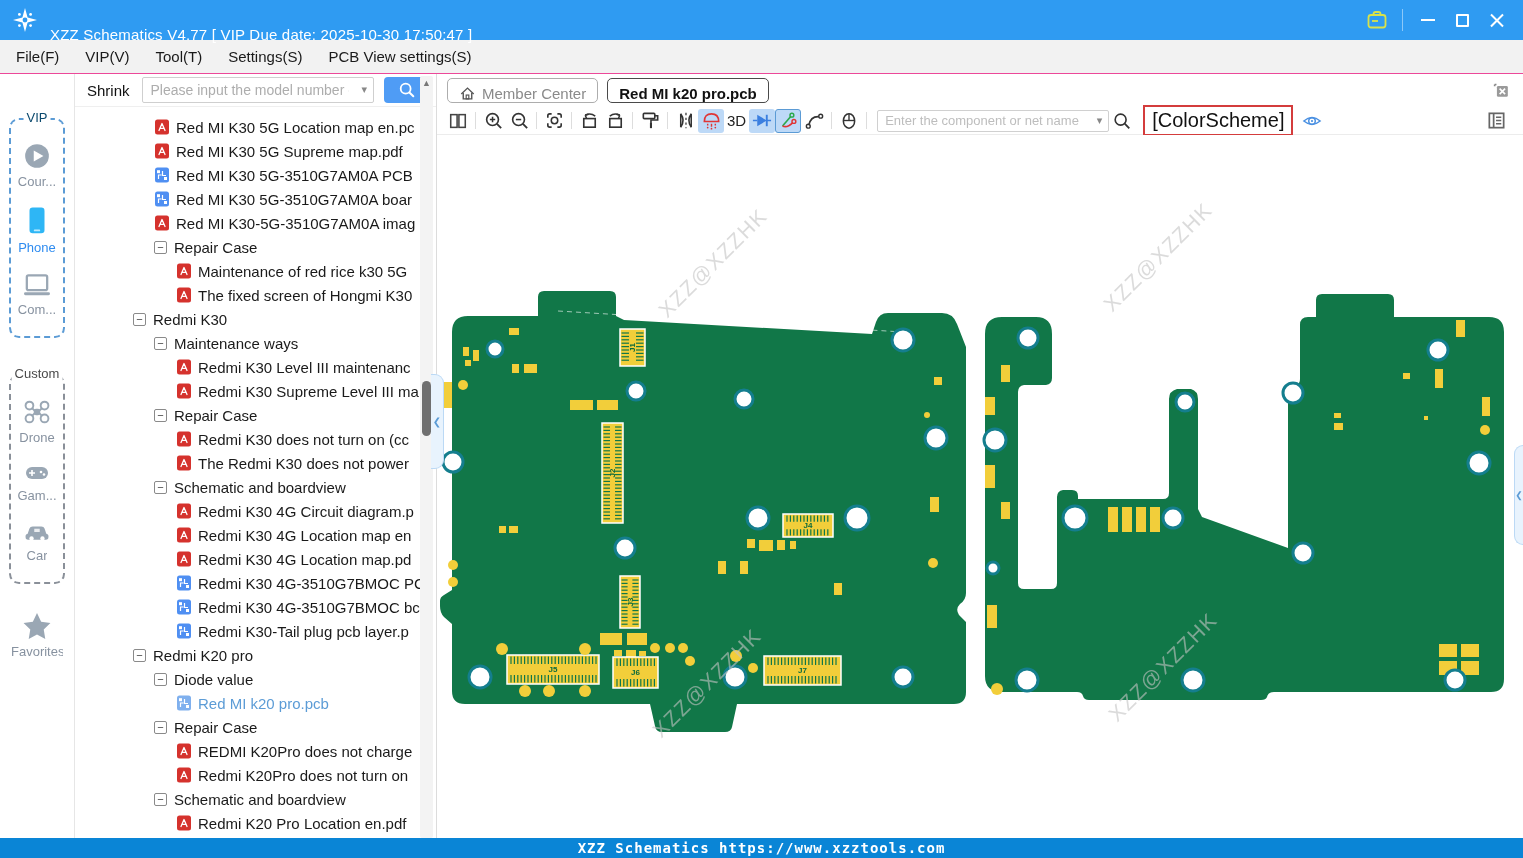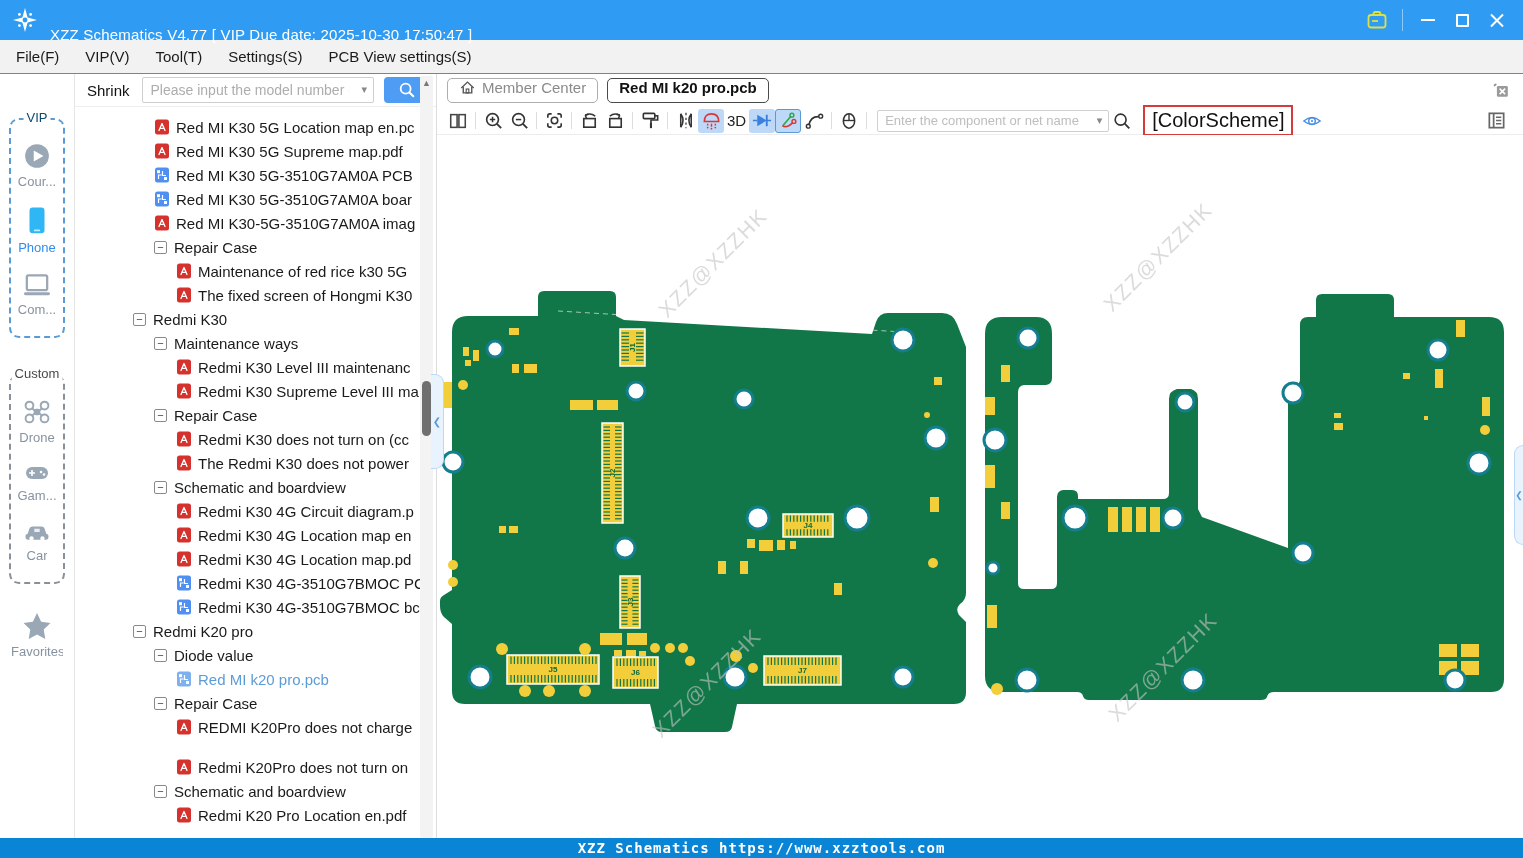--- a/index.html
+++ b/index.html
@@ -60,21 +60,21 @@
   .minus { width:13px; height:13px; border:1px solid #8a8a8a; border-radius:2px; display:inline-flex; align-items:center; justify-content:center; font-size:11px; line-height:1; color:#444; margin-right:7px; flex:0 0 auto; background:#fff; }
   .ticon { width:16px; height:16px; margin-right:6px; flex:0 0 auto; }
 
   .vscroll { position:absolute; top:2px; bottom:0; right:3px; width:13px; background:#F3F3F3; border-radius:2px; }
   .vscroll .arrow { display:block; text-align:center; color:#777; font-size:9px; padding-top:2px; }
   .vthumb { position:absolute; top:305px; left:2px; width:9px; height:55px; background:#6F6F6F; border-radius:5px; }
   .collapse-handle { position:absolute; right:-8px; top:300px; width:13px; height:95px; background:#E8F3FD; border:1px solid #BBD9F5; border-left:none; border-radius:0 9px 9px 0; z-index:6; display:flex; align-items:center; justify-content:center; color:#5B9BD5; font-size:10px; cursor:pointer; }
 
   
   .tabsrow { height:33px; display:flex; align-items:center; padding-left:10px; position:relative; flex:0 0 auto; }
-  .tab { display:flex; align-items:flex-start; gap:6px; border:1px solid #ADADAD; border-radius:5px; height:25px; padding:0 11px; margin-right:9px; font-size:15px; color:#8a8a8a; background:#fff; cursor:pointer; }
+  .tab { display:flex; align-items:flex-end; gap:6px; border:1px solid #ADADAD; border-radius:5px; height:25px; padding:0 11px; margin-right:9px; font-size:15px; color:#8a8a8a; background:#fff; cursor:pointer; }
   .tab.active { border:1px solid #4a4a4a; color:#111; font-weight:bold; }
   .closeall { position:absolute; right:12px; top:6px; cursor:pointer; }
 
   
   .toolbar { height:28px; display:flex; align-items:center; padding-left:8px; position:relative; border-bottom:1px solid #ECECEC; flex:0 0 auto; }
   .tool-btn { width:26px; height:24px; display:flex; align-items:center; justify-content:center; border-radius:3px; cursor:pointer; flex:0 0 auto; }
   .tool-btn.active { background:#BDD9F7; }
   .tool-btn.active-border { background:#BDD9F7; border:1px solid #5B9BD5; }
   .tool-sep { width:1px; height:17px; background:#DDD; margin:0 4px; flex:0 0 auto; }
   .threeD { font-size:15px; color:#222; padding:0 3px; cursor:pointer; }
@@ -354,20 +354,29 @@
           </div>
           <div class="trow" style="padding-left: 101px;">
             <svg class="ticon" viewBox="0 0 16 16">
               <rect x="1" y="0.5" width="14" height="15" rx="2.5" fill="#4F8FF2"></rect>
               <path d="M4.5,12 V8 H7.5 M8.5,4 V8.5 H12" stroke="#fff" stroke-width="1.2" fill="none"></path>
               <rect x="3" y="3.2" width="3" height="3" fill="#fff"></rect>
               <rect x="10" y="10" width="3" height="3" fill="#fff"></rect>
             </svg>
             <span class="tlabel">Redmi K30 4G-3510G7BMOC bc</span>
           </div>
+          <div class="trow" style="padding-left: 101px;">
+            <svg class="ticon" viewBox="0 0 16 16">
+              <rect x="1" y="0.5" width="14" height="15" rx="2.5" fill="#4F8FF2"></rect>
+              <path d="M4.5,12 V8 H7.5 M8.5,4 V8.5 H12" stroke="#fff" stroke-width="1.2" fill="none"></path>
+              <rect x="3" y="3.2" width="3" height="3" fill="#fff"></rect>
+              <rect x="10" y="10" width="3" height="3" fill="#fff"></rect>
+            </svg>
+            <span class="tlabel">Redmi K30-Tail plug pcb layer.p</span>
+          </div>
           <div class="trow" style="padding-left: 58px;">
             <span class="minus">−</span>
             <span class="tlabel">Redmi K20 pro</span>
           </div>
           <div class="trow" style="padding-left: 79px;">
             <span class="minus">−</span>
             <span class="tlabel">Diode value</span>
           </div>
           <div class="trow" style="padding-left: 101px;">
             <svg class="ticon" viewBox="0 0 16 16">
@@ -382,21 +391,21 @@
             <span class="minus">−</span>
             <span class="tlabel">Repair Case</span>
           </div>
           <div class="trow" style="padding-left: 101px;">
             <svg class="ticon" viewBox="0 0 16 16">
               <rect x="1" y="0.5" width="14" height="15" rx="2.5" fill="#D5322D"></rect>
               <path d="M5,11.5 L8,4.5 L11,11.5 M6.3,9.3 h3.4" stroke="#fff" stroke-width="1.3" fill="none" stroke-linecap="round" stroke-linejoin="round"></path>
             </svg>
             <span class="tlabel">REDMI K20Pro does not charge</span>
           </div>
-          <div class="trow" style="padding-left: 101px; margin-top: 16px;">
+          <div class="trow" style="padding-left: 101px;">
             <svg class="ticon" viewBox="0 0 16 16">
               <rect x="1" y="0.5" width="14" height="15" rx="2.5" fill="#D5322D"></rect>
               <path d="M5,11.5 L8,4.5 L11,11.5 M6.3,9.3 h3.4" stroke="#fff" stroke-width="1.3" fill="none" stroke-linecap="round" stroke-linejoin="round"></path>
             </svg>
             <span class="tlabel">Redmi K20Pro does not turn on</span>
           </div>
           <div class="trow" style="padding-left: 79px;">
             <span class="minus">−</span>
             <span class="tlabel">Schematic and boardview</span>
           </div>

